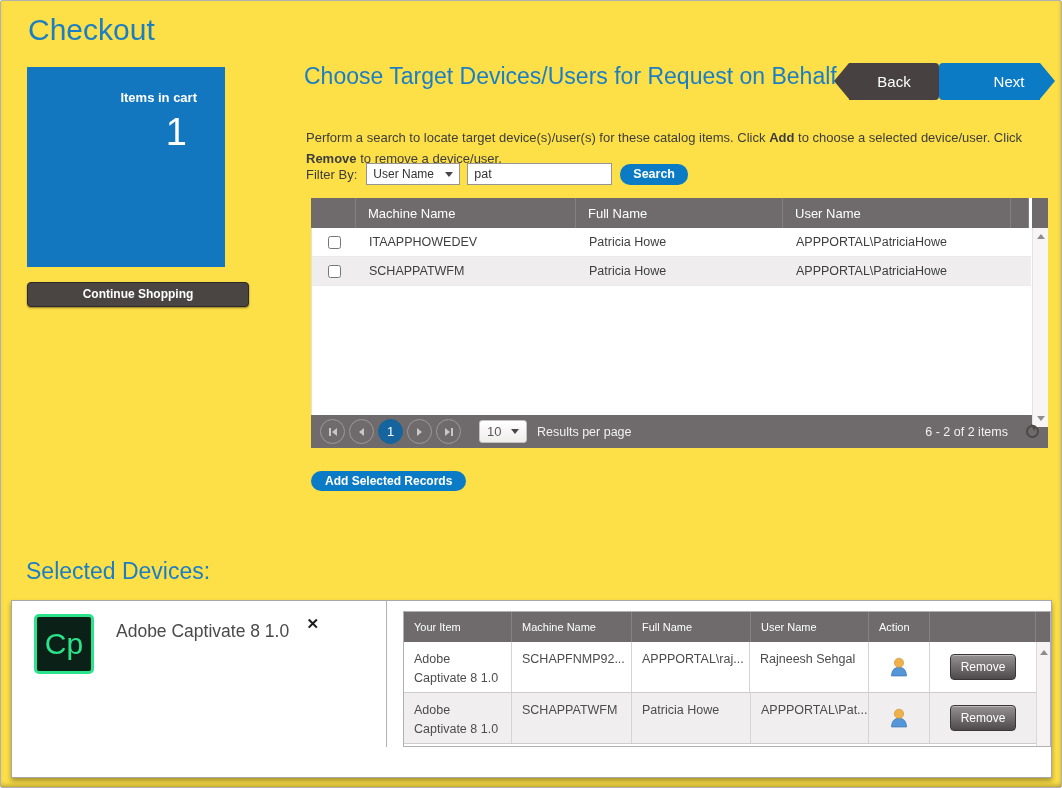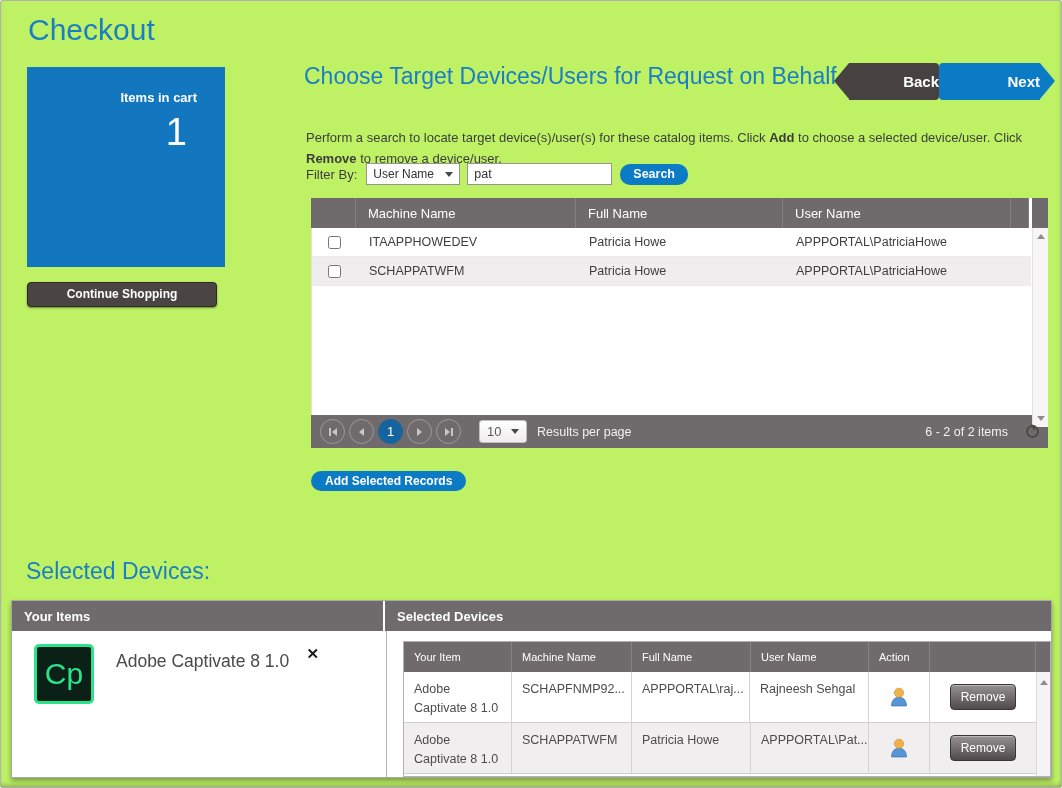--- a/index.html
+++ b/index.html
@@ -1,37 +1,37 @@
 <!DOCTYPE html>
 <html><head>
 <meta charset="utf-8">
 <style>
   * { box-sizing: border-box; margin: 0; padding: 0; }
   html,body { width:1062px; height:788px; }
   body { font-family:"Liberation Sans", sans-serif; background:#fff; position:relative; overflow:hidden; }
-  .page { position:absolute; inset:0; border:1px solid #b3b0b1; border-radius:2px; background:#bef264;
+  .page { position:absolute; inset:0; border:1px solid #b3b0b1; border-radius:2px; background:#fde047;
           box-shadow: inset 0 -4px 6px -4px rgba(0,0,0,.45), inset -3px 0 5px -4px rgba(0,0,0,.2); }
 
   
   .title { position:absolute; left:27px; top:12px; font-size:30px; color:#1b7ec5; font-weight:400; }
   .cart-box { position:absolute; left:26px; top:66px; width:198px; height:200px; background:#1377bf; }
   .cart-label { margin-top:23px; text-align:right; padding-right:28px; color:#fff; font-size:13px; font-weight:bold; }
   .cart-count { text-align:right; padding-right:38px; color:#fff; font-size:38px; font-weight:400; margin-top:8px; line-height:1; }
-  .continue-btn { position:absolute; left:26px; top:281px; width:190px; height:25px; background:#4a4443;
+  .continue-btn { position:absolute; left:26px; top:281px; width:222px; height:25px; background:#4a4443;
                   border:1px solid #2e2a29; border-radius:4px; color:#fff; font-size:12px; font-weight:bold;
                   text-align:center; line-height:23px; box-shadow:0 1px 2px rgba(0,0,0,.45); cursor:pointer; }
 
   
   .wiz-heading { position:absolute; left:303px; top:61px; width:545px; font-size:23px; color:#1b7ec5; line-height:1.28; }
   .nav-btn { position:absolute; top:62px; height:37px; display:flex; cursor:pointer; }
   .nav-back { left:833px; }
   .nav-next { left:938px; }
   .tri-l { width:0; height:0; border-top:18.5px solid transparent; border-bottom:18.5px solid transparent; border-right:15px solid #474241; }
   .tri-r { width:0; height:0; border-top:18.5px solid transparent; border-bottom:18.5px solid transparent; border-left:15px solid #0c7bc6; }
-  .nav-body { color:#fff; font-size:15px; line-height:37px; text-align:right;font-weight:bold; }
+  .nav-body { color:#fff; font-size:15px; line-height:37px; text-align:center; }
   .back-body { width:90px; background:#474241; border-radius:0 4px 4px 0; }
   .next-body { width:101px; background:#0c7bc6; border-radius:4px 0 0 4px;padding-left:39px; }
 
   
   .instructions { position:absolute; left:305px; top:127px; width:748px; font-size:13px; color:#3d3d3d; line-height:1.6; }
   .filter-row { position:absolute; left:305px; top:162px; display:flex; align-items:center; }
   .filter-label { font-size:13px; color:#3d3d3d; margin-right:9px; }
   .fake-select { width:94px; height:22px; border:1px solid #979495; background:#fff; display:flex; align-items:center;
                  padding:0 6px; font-size:12px; color:#333; cursor:pointer; }
   .fake-select .val { flex:1; }
@@ -212,25 +212,20 @@
         <span class="refresh-icon"></span>
       </div>
     </div>
   </div>
 
   <button class="add-btn">Add Selected Records</button>
 
   <div class="sel-heading">Selected Devices:</div>
 
   <div class="sel-container">
-    <div class="sel-headrow">
-      <div class="ph ph-left">Your Items</div>
-      <div class="ph-gap"></div>
-      <div class="ph ph-right">Selected Devices</div>
-    </div>
     <div class="sel-bodyrow">
       <div class="panel-left">
         <div class="app-logo">Cp</div>
         <div class="item-name">Adobe Captivate 8 1.0</div>
         <div class="item-close">✕</div>
       </div>
       <div class="panel-right">
         <div class="dtable">
           <div class="d-head">
             <div class="dh dh0">Your Item</div>

